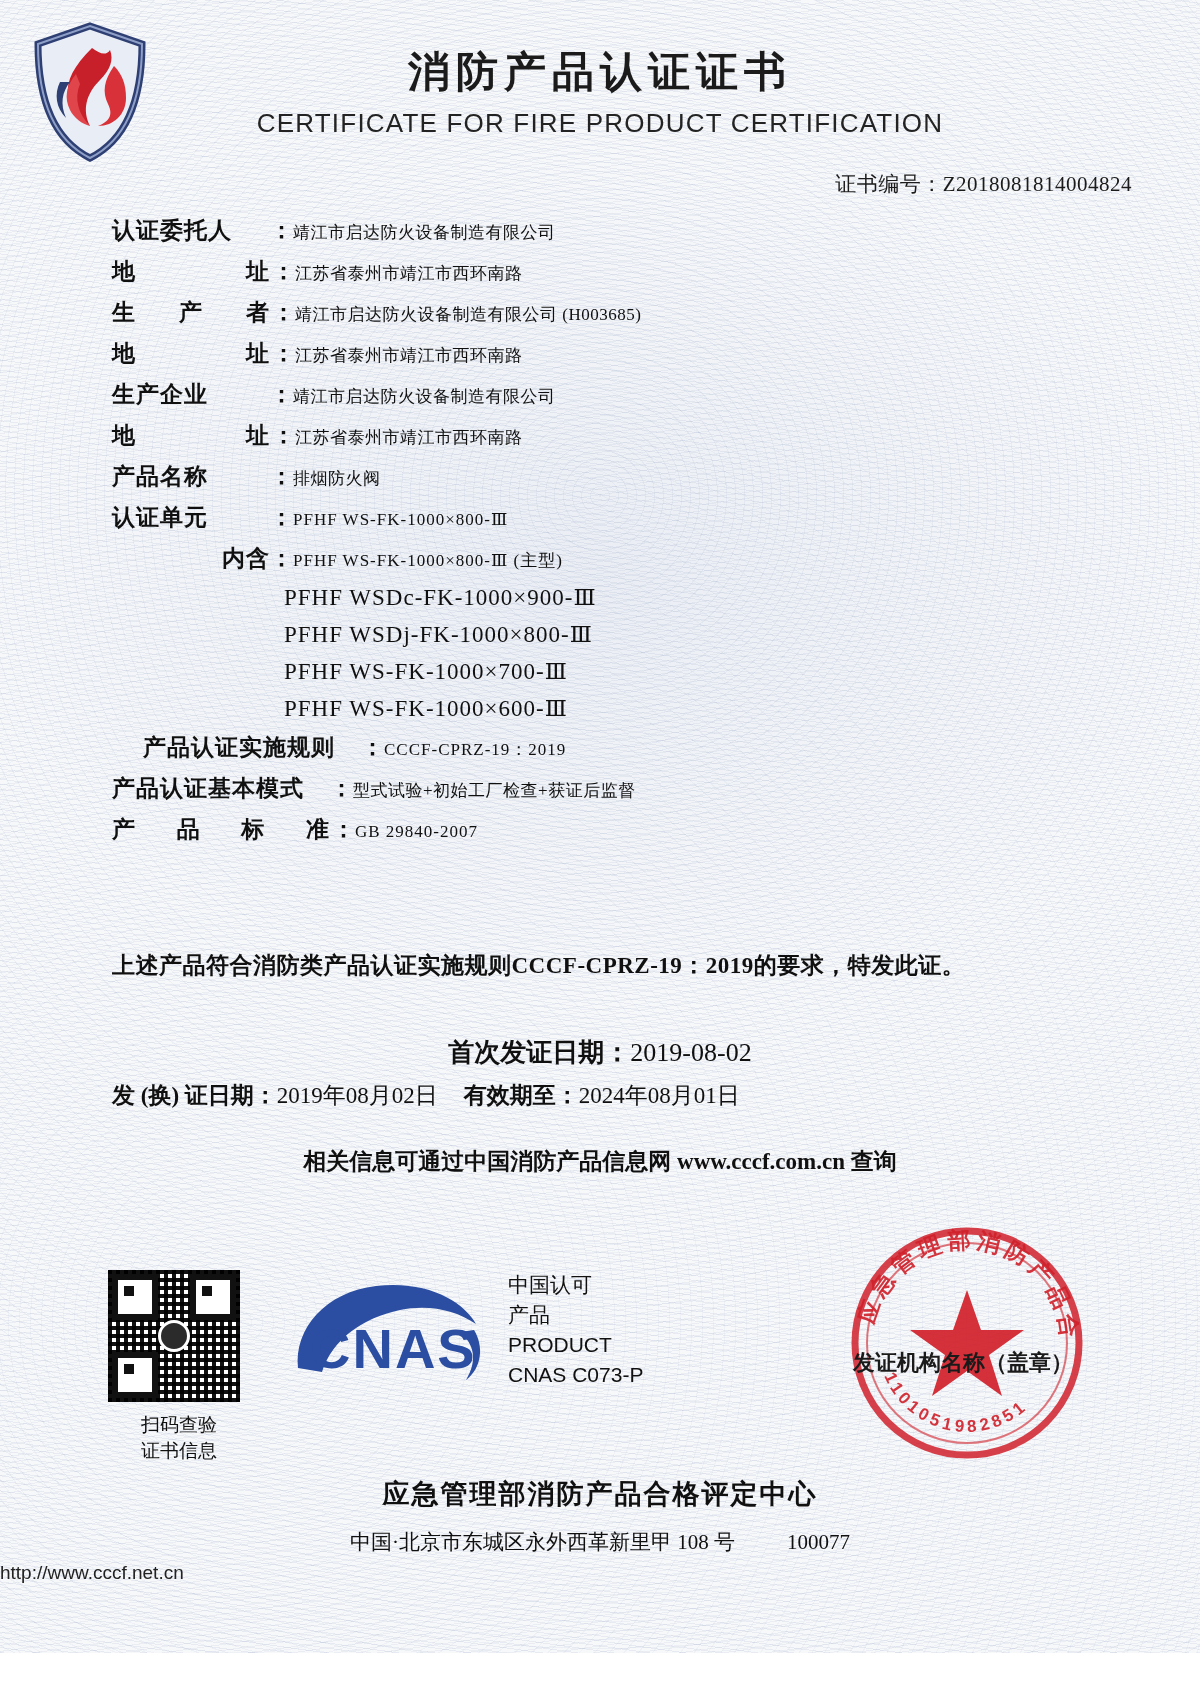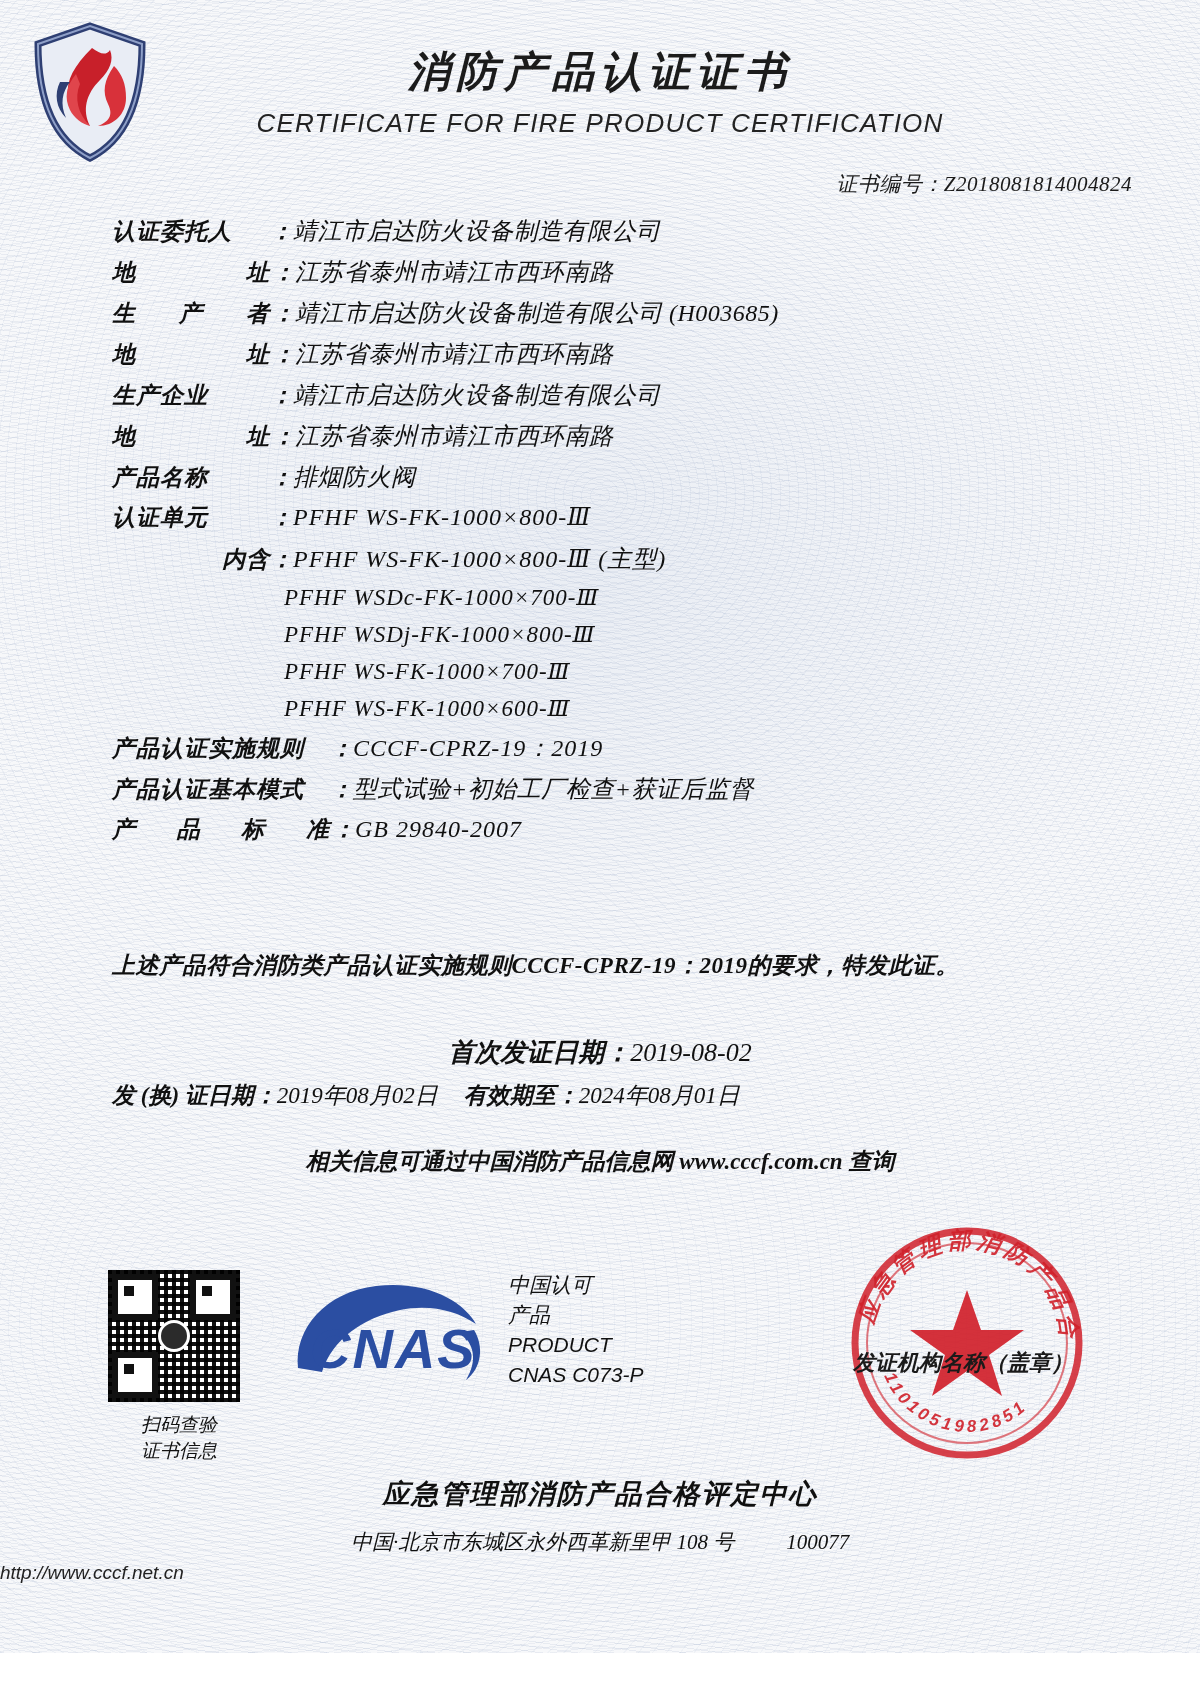--- a/index.html
+++ b/index.html
@@ -13,21 +13,20 @@
   #page {
     position: relative;
     width: 1200px;
     height: 1653px;
     overflow: hidden;
     background-color: #f7f8fa;
     background-image:
       repeating-linear-gradient(8deg, rgba(150,165,195,0.16) 0px, rgba(150,165,195,0.16) 1px, rgba(255,255,255,0) 1px, rgba(255,255,255,0) 5px),
       repeating-linear-gradient(-8deg, rgba(150,165,195,0.13) 0px, rgba(150,165,195,0.13) 1px, rgba(255,255,255,0) 1px, rgba(255,255,255,0) 6px),
       radial-gradient(ellipse 900px 600px at 50% 35%, rgba(180,195,220,0.20), rgba(255,255,255,0) 70%);
-    font-style: italic;
   }
   
   #page::before {
     content: "";
     position: absolute;
     inset: 0;
     background:
       repeating-radial-gradient(circle at 50% 30%, rgba(140,160,195,0.10) 0px, rgba(140,160,195,0.10) 1px, rgba(255,255,255,0) 1px, rgba(255,255,255,0) 9px),
       repeating-radial-gradient(circle at 20% 80%, rgba(140,160,195,0.08) 0px, rgba(140,160,195,0.08) 1px, rgba(255,255,255,0) 1px, rgba(255,255,255,0) 11px);
     pointer-events: none;
@@ -97,21 +96,21 @@
     justify-content: space-between;
     padding-right: 2px;
   }
   .colon {
     flex: 0 0 14px;
     font-size: 23px;
     font-weight: bold;
     color: #101010;
   }
   .val {
-    font-size: 24px;
+    font-size: 17px;
     color: #101010;
     letter-spacing: 0.5px;
   }
   .val.mono {
     font-family: "Liberation Serif", "DejaVu Serif", serif;
     letter-spacing: 1px;
     text-align: center;
   }
   .row.sub .lbl {
     text-align: right;
@@ -368,26 +367,26 @@
       <div class="colon">：</div>
       <div class="val mono">PFHF  WS-FK-1000×800-Ⅲ</div>
     </div>
 
     <div class="row sub">
       <div class="lbl" style="text-align:right;">内含</div>
       <div class="colon">：</div>
       <div class="val mono">PFHF  WS-FK-1000×800-Ⅲ (主型)</div>
     </div>
 
-    <div class="sub-item">PFHF  WSDc-FK-1000×700-Ⅲ</div>
+    <div class="sub-item">PFHF  WSDc-FK-1000×900-Ⅲ</div>
     <div class="sub-item">PFHF  WSDj-FK-1000×800-Ⅲ</div>
     <div class="sub-item">PFHF  WS-FK-1000×700-Ⅲ</div>
     <div class="sub-item">PFHF  WS-FK-1000×600-Ⅲ</div>
 
-    <div class="row" style="margin-top:6px;">
+    <div class="row" style="margin-top:6px;margin-left:31px;">
       <div class="lbl" style="width:218px;flex:0 0 218px;">产品认证实施规则</div>
       <div class="colon">：</div>
       <div class="val mono">CCCF-CPRZ-19：2019</div>
     </div>
 
     <div class="row">
       <div class="lbl" style="width:218px;flex:0 0 218px;">产品认证基本模式</div>
       <div class="colon">：</div>
       <div class="val">型式试验+初始工厂检查+获证后监督</div>
     </div>

